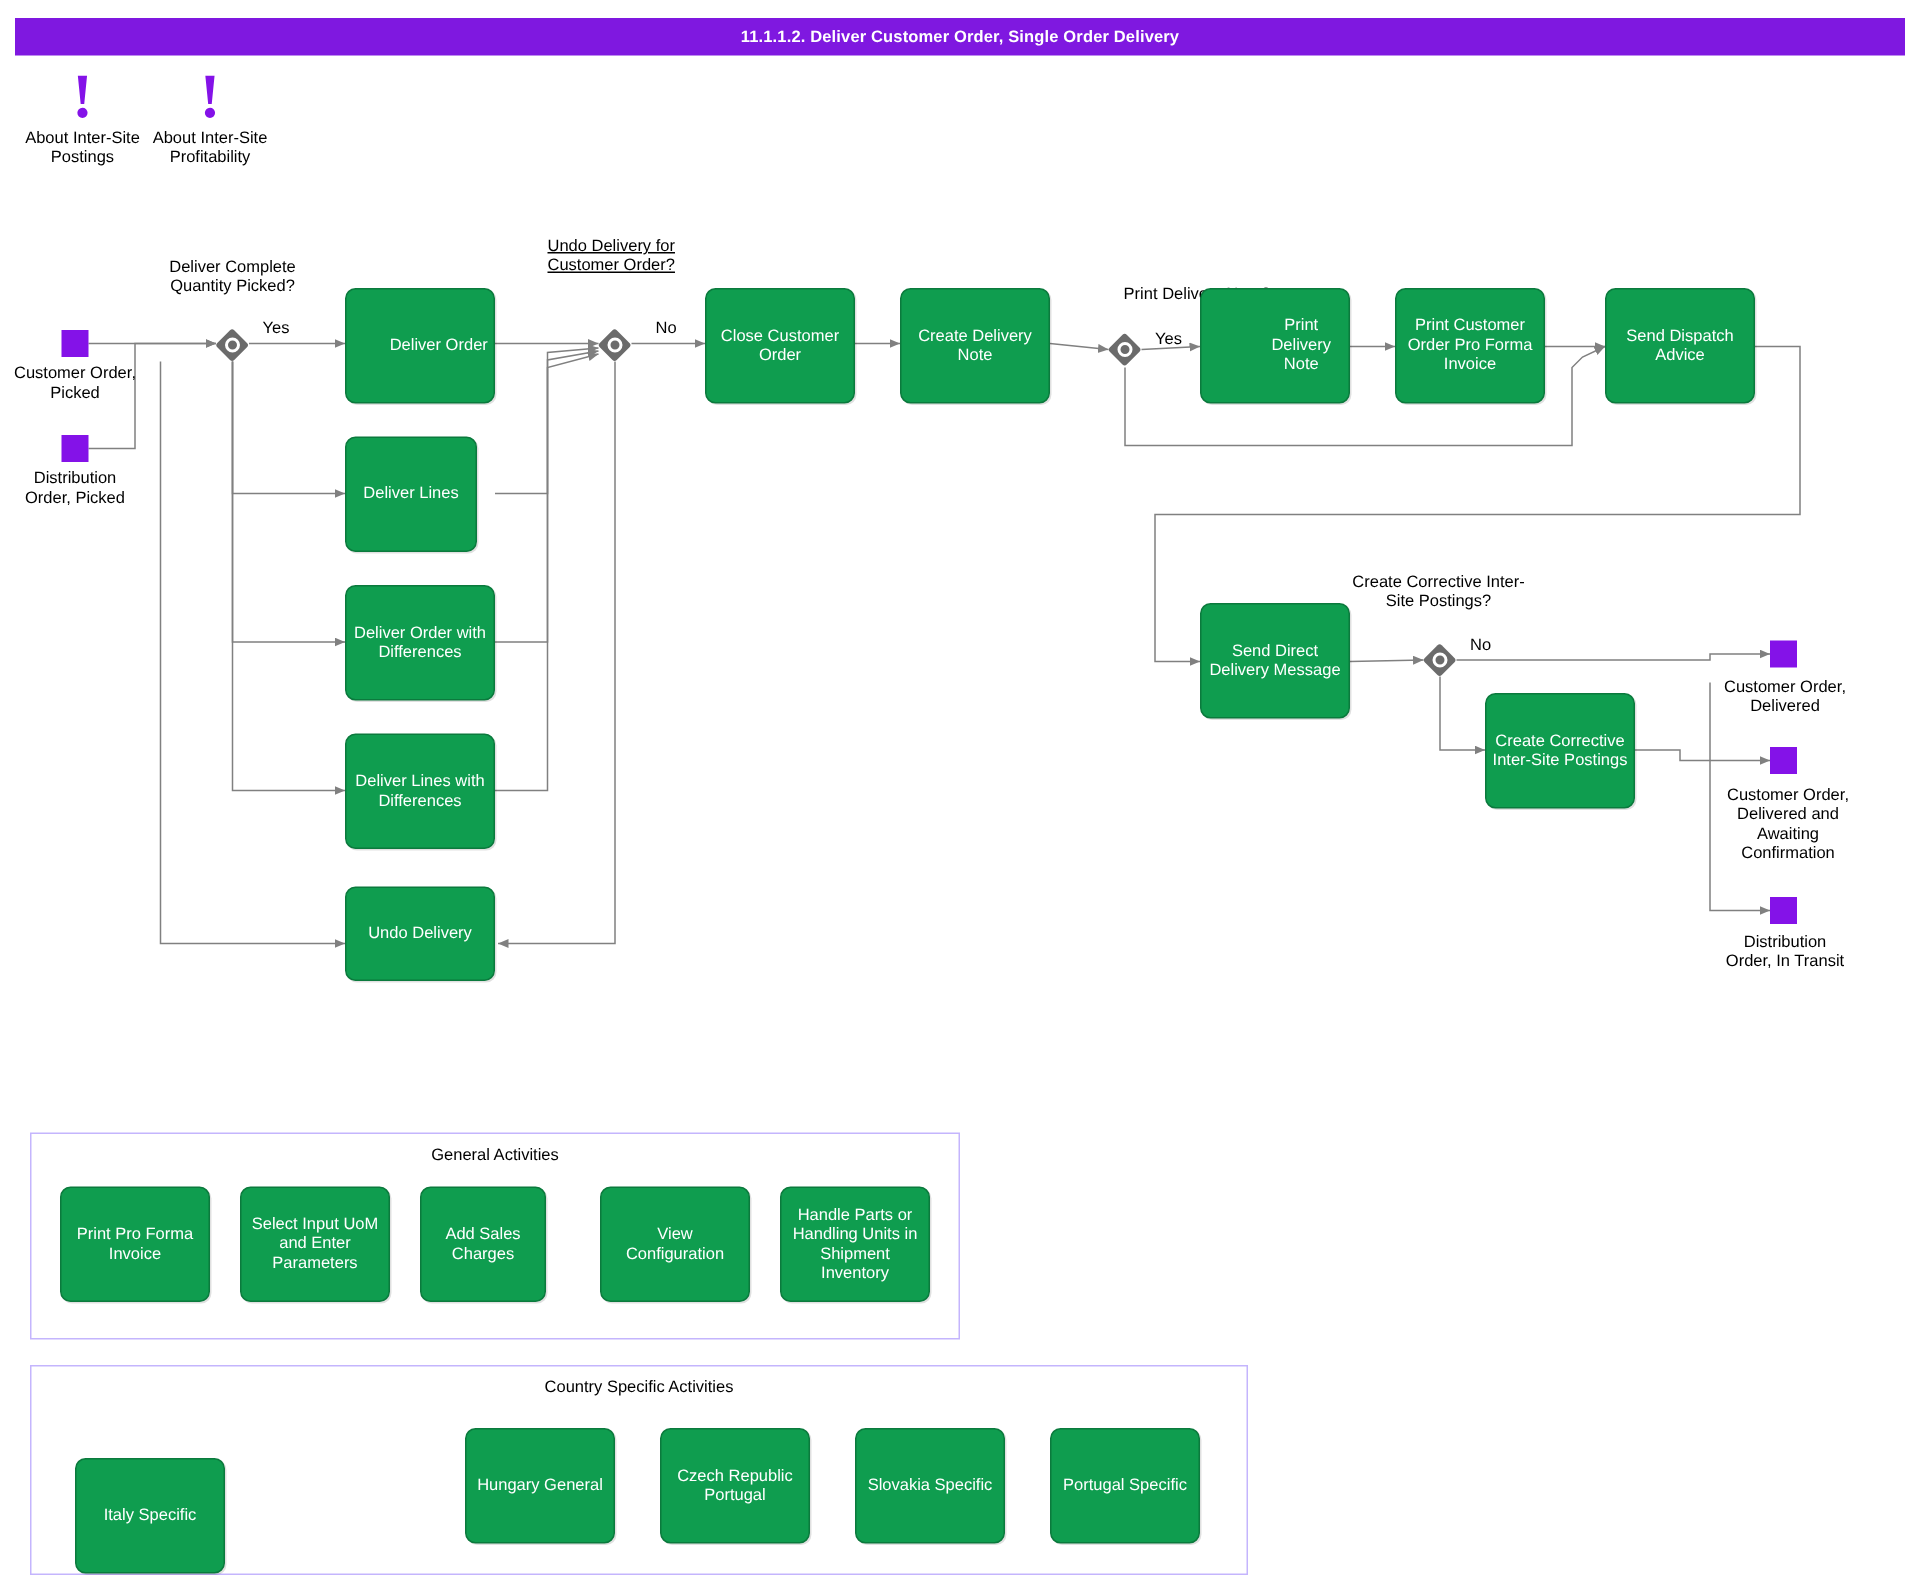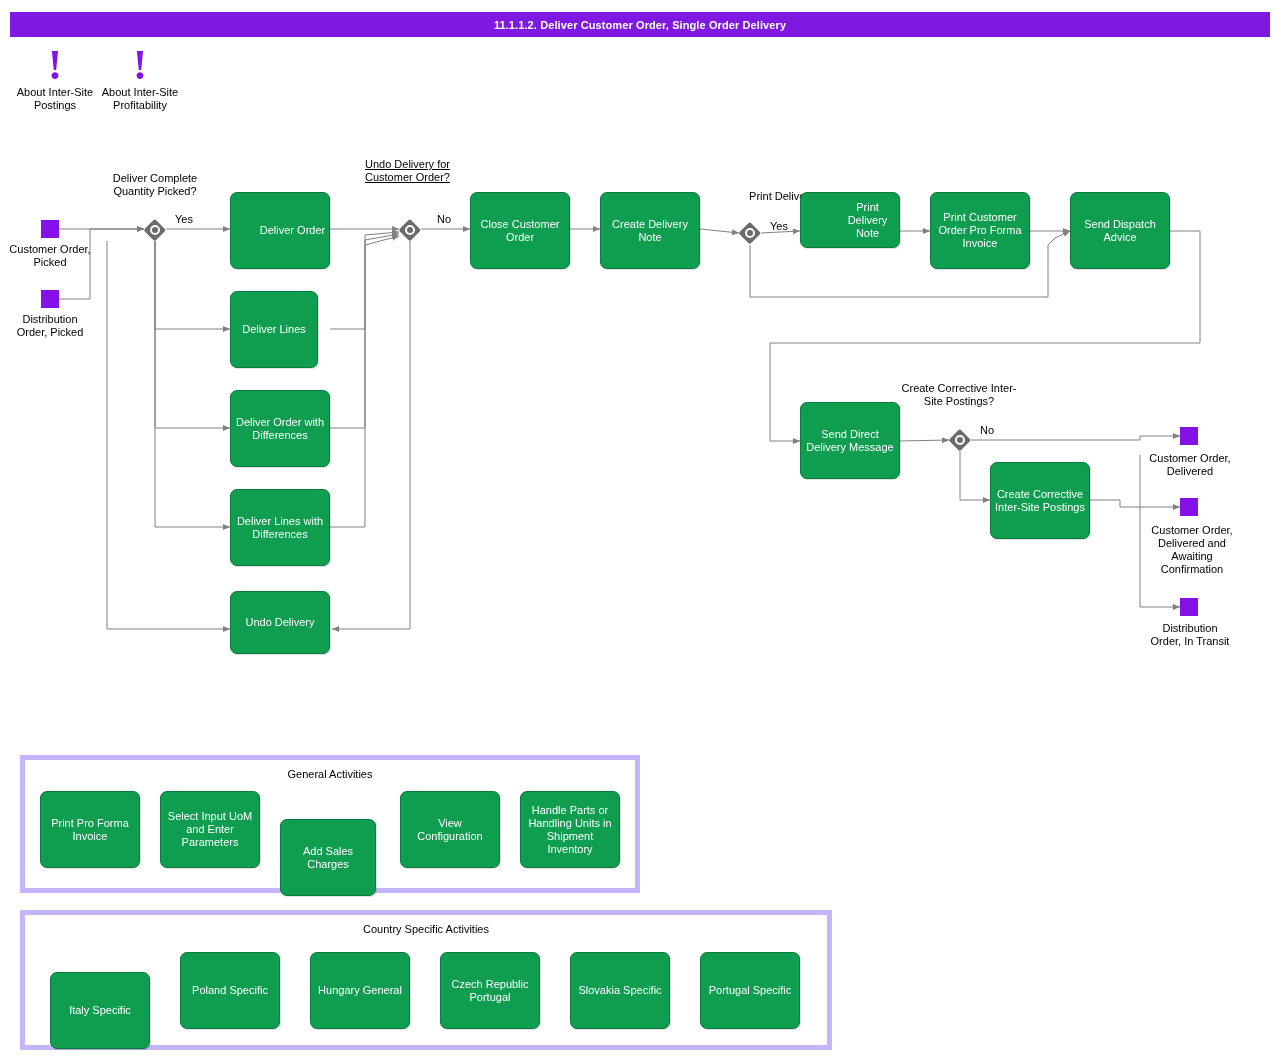--- a/index.html
+++ b/index.html
@@ -124,21 +124,21 @@
   .note .cap {
     font-size: 11px;
     line-height: 13px;
     color: #000;
     margin-top: 4px;
     width: 80px;
     margin-left: -20px;
   }
   .group {
     position: absolute;
-    border: 5px solid #c4b5fd;
+    border: 1px solid #c4b5fd;
     box-sizing: border-box;
     background: transparent;
   }
   .group-title {
     position: absolute;
     font-size: 11px;
     color: #000;
     text-align: center;
     width: 100%;
     top: 8px;
@@ -274,21 +274,21 @@
   </div>
   <div class="node" style="left:230px; top:591px; width:100px; height:63px;">
     <span>Undo Delivery</span>
   </div>
   <div class="node" style="left:470px; top:192px; width:100px; height:77px;">
     <span>Close Customer Order</span>
   </div>
   <div class="node" style="left:600px; top:192px; width:100px; height:77px;">
     <span>Create Delivery Note</span>
   </div>
-  <div class="node" style="left:800px; top:192px; width:100px; height:56px;padding-left:38px;">
+  <div class="node" style="left:800px; top:192px; width:100px; height:77px;padding-left:38px;">
     <span>Print Delivery Note</span>
   </div>
   <div class="node" style="left:930px; top:192px; width:100px; height:77px;">
     <span>Print Customer Order Pro Forma Invoice</span>
   </div>
   <div class="node" style="left:1070px; top:192px; width:100px; height:77px;">
     <span>Send Dispatch Advice</span>
   </div>
   <div class="node" style="left:800px; top:402px; width:100px; height:77px;">
     <span>Send Direct Delivery Message</span>
@@ -299,39 +299,36 @@
 
   <div class="group" style="left:20px; top:755px; width:620px; height:138px;">
     <div class="group-title">General Activities</div>
   </div>
   <div class="node" style="left:40px; top:791px; width:100px; height:77px;">
     <span>Print Pro Forma Invoice</span>
   </div>
   <div class="node" style="left:160px; top:791px; width:100px; height:77px;">
     <span>Select Input UoM and Enter Parameters</span>
   </div>
-  <div class="node" style="left:280px; top:791px; width:96px; height:77px;margin-top:28px;">
+  <div class="node" style="left:280px; top:791px; width:84px; height:77px;">
     <span>Add Sales Charges</span>
   </div>
   <div class="node" style="left:400px; top:791px; width:100px; height:77px;">
     <span>View Configuration</span>
   </div>
   <div class="node" style="left:520px; top:791px; width:100px; height:77px;">
     <span>Handle Parts or Handling Units in Shipment Inventory</span>
   </div>
 
   <div class="group" style="left:20px; top:910px; width:812px; height:140px;">
     <div class="group-title">Country Specific Activities</div>
   </div>
   <div class="node" style="left:50px; top:952px; width:100px; height:77px;margin-top:20px;">
     <span>Italy Specific</span>
   </div>
-  <div class="node" style="left:180px; top:952px; width:100px; height:77px;">
-    <span>Poland Specific</span>
-  </div>
   <div class="node" style="left:310px; top:952px; width:100px; height:77px;">
     <span>Hungary General</span>
   </div>
   <div class="node" style="left:440px; top:952px; width:100px; height:77px;">
     <span>Czech Republic Portugal</span>
   </div>
   <div class="node" style="left:570px; top:952px; width:100px; height:77px;">
     <span>Slovakia Specific</span>
   </div>
   <div class="node" style="left:700px; top:952px; width:100px; height:77px;">

